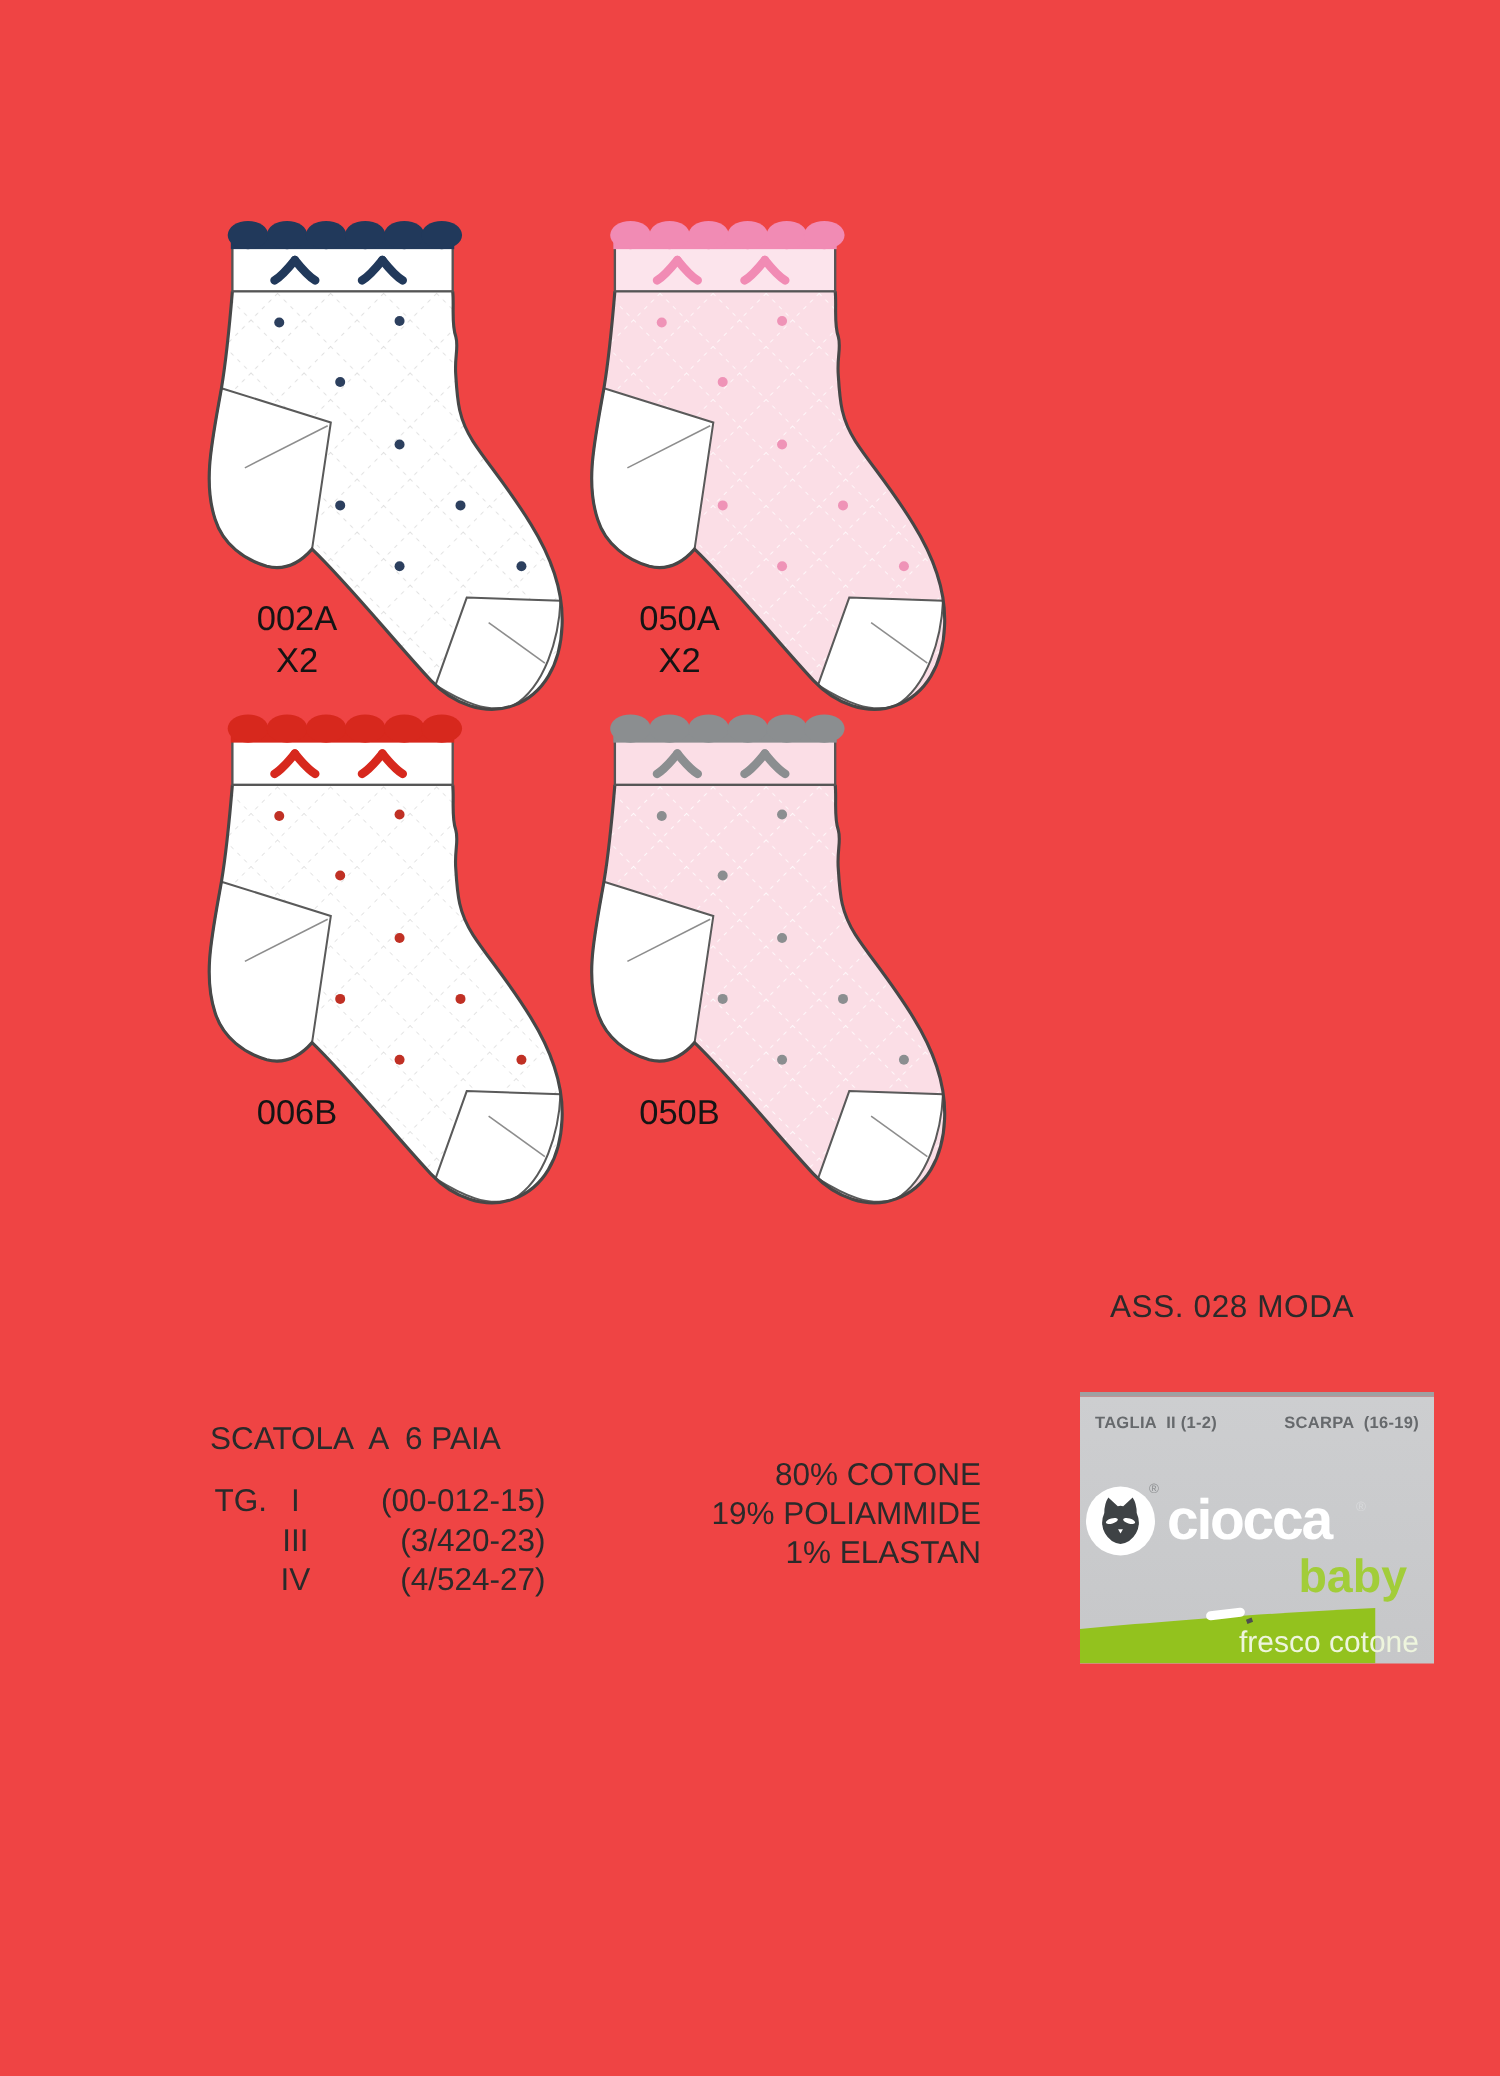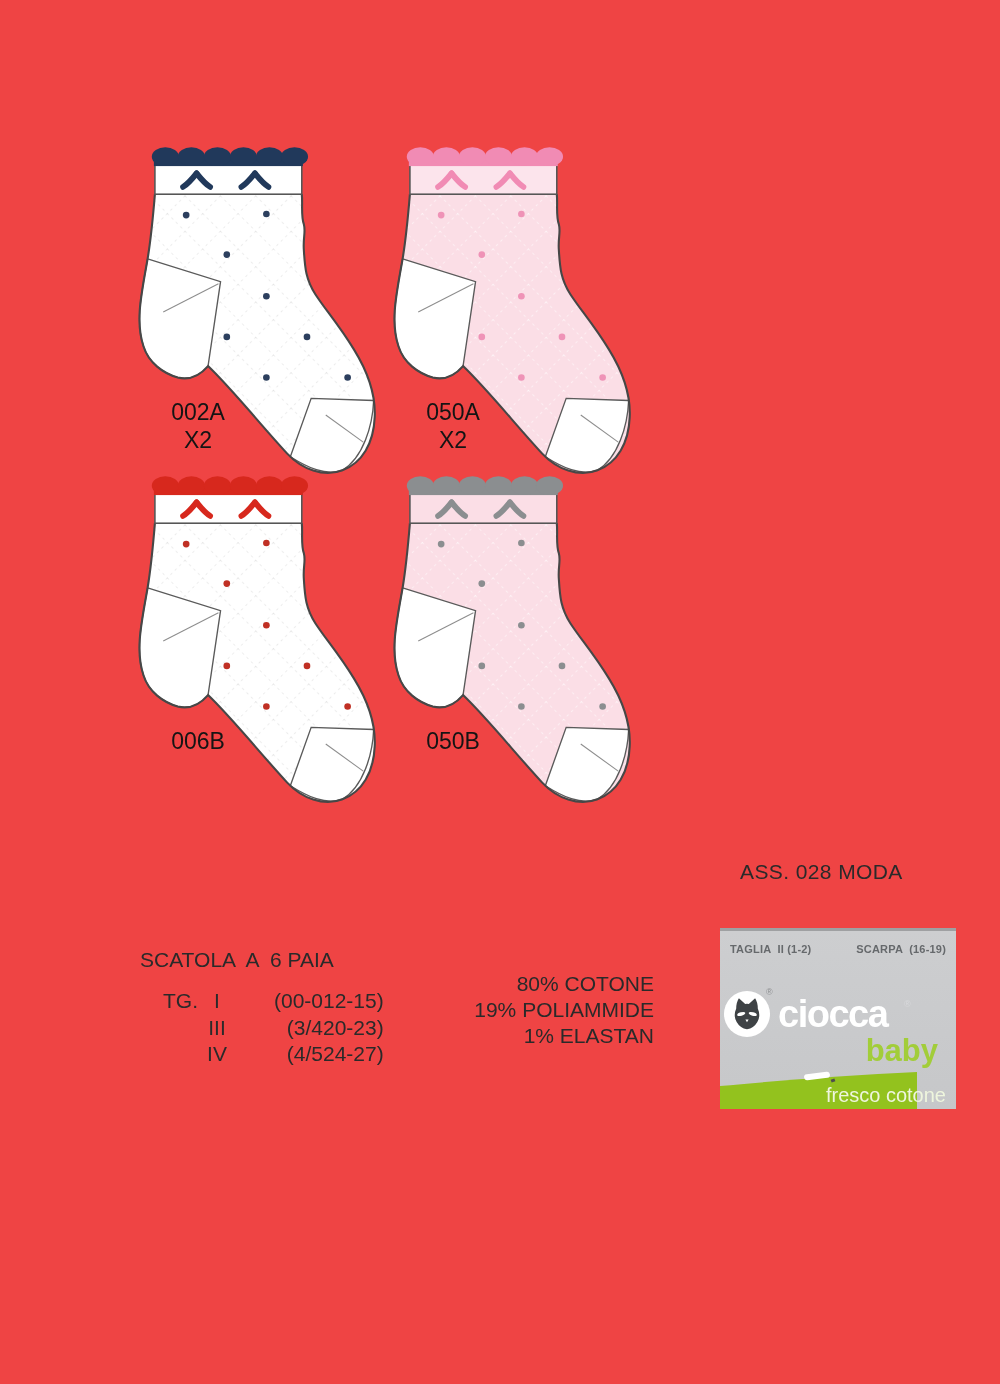--- a/index.html
+++ b/index.html
@@ -15,21 +15,21 @@
   .sock-art{position:absolute;left:0;top:0;width:250px;height:344px;}
   .sock-art svg{width:100%;height:100%;display:block;}
   .sock-label{position:absolute;left:18px;top:256px;width:96px;text-align:center;
               font-size:23px;line-height:28px;color:#141414;}
 
   
   .assortment{position:absolute;left:740px;top:860px;font-size:21px;letter-spacing:.4px;color:#2a2a2a;}
   .box-title{position:absolute;left:140px;top:948px;font-size:21px;white-space:pre;color:#2a2a2a;}
   .size-table{position:absolute;left:143px;top:988px;font-size:21px;color:#2a2a2a;}
   .size-row{display:flex;line-height:26.5px;}
-  .c-tg{width:34px;margin-left:20px;}
+  .c-tg{width:34px;}
   .c-roman{width:40px;text-align:center;}
   .c-size{width:86px;text-align:right;}
   .c-shoe{}
   .composition{position:absolute;left:438px;top:971px;width:216px;text-align:right;
                font-size:21px;line-height:26px;color:#2a2a2a;}
 
   
   .tag{position:absolute;left:700px;top:928px;width:236px;height:178px;
        background:linear-gradient(180deg,#cdced0 0%,#c3c4c6 70%,#c6c7c9 100%);
        border-top:3px solid #9fa0a2;overflow:hidden;margin-left:20px;}

